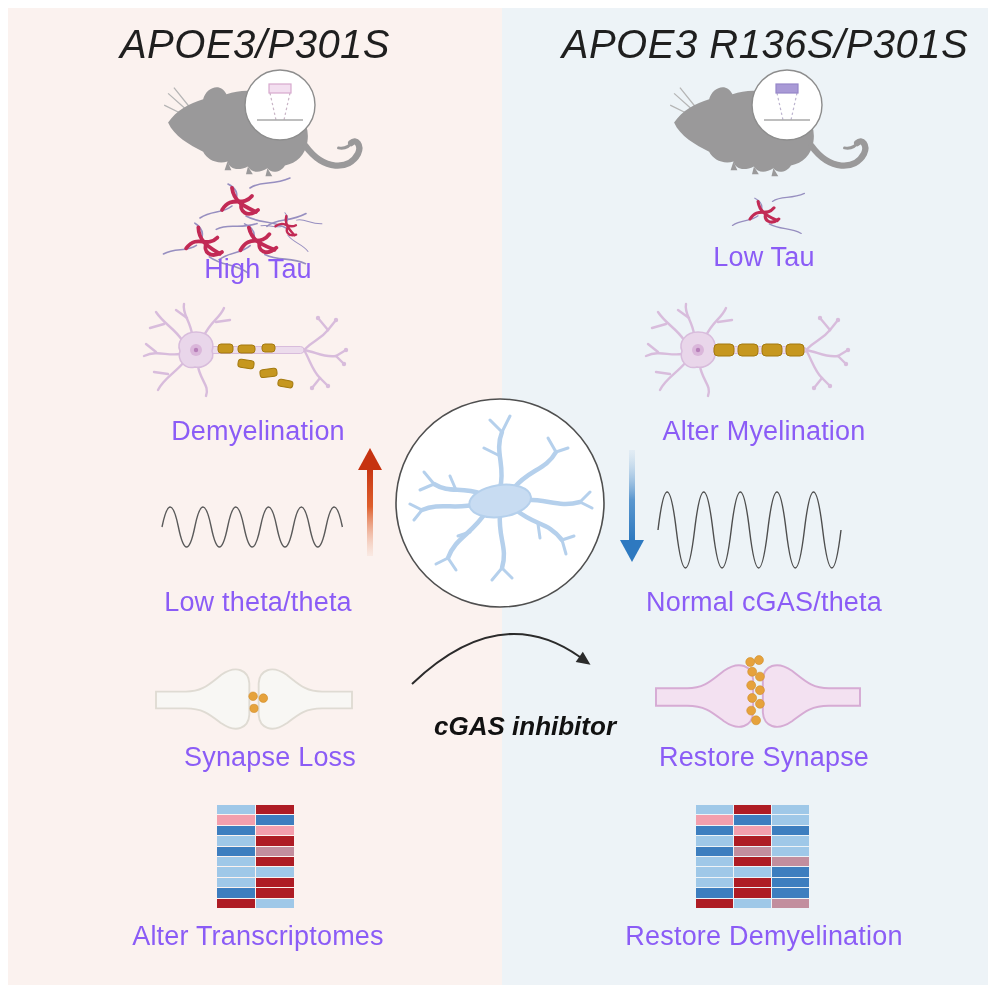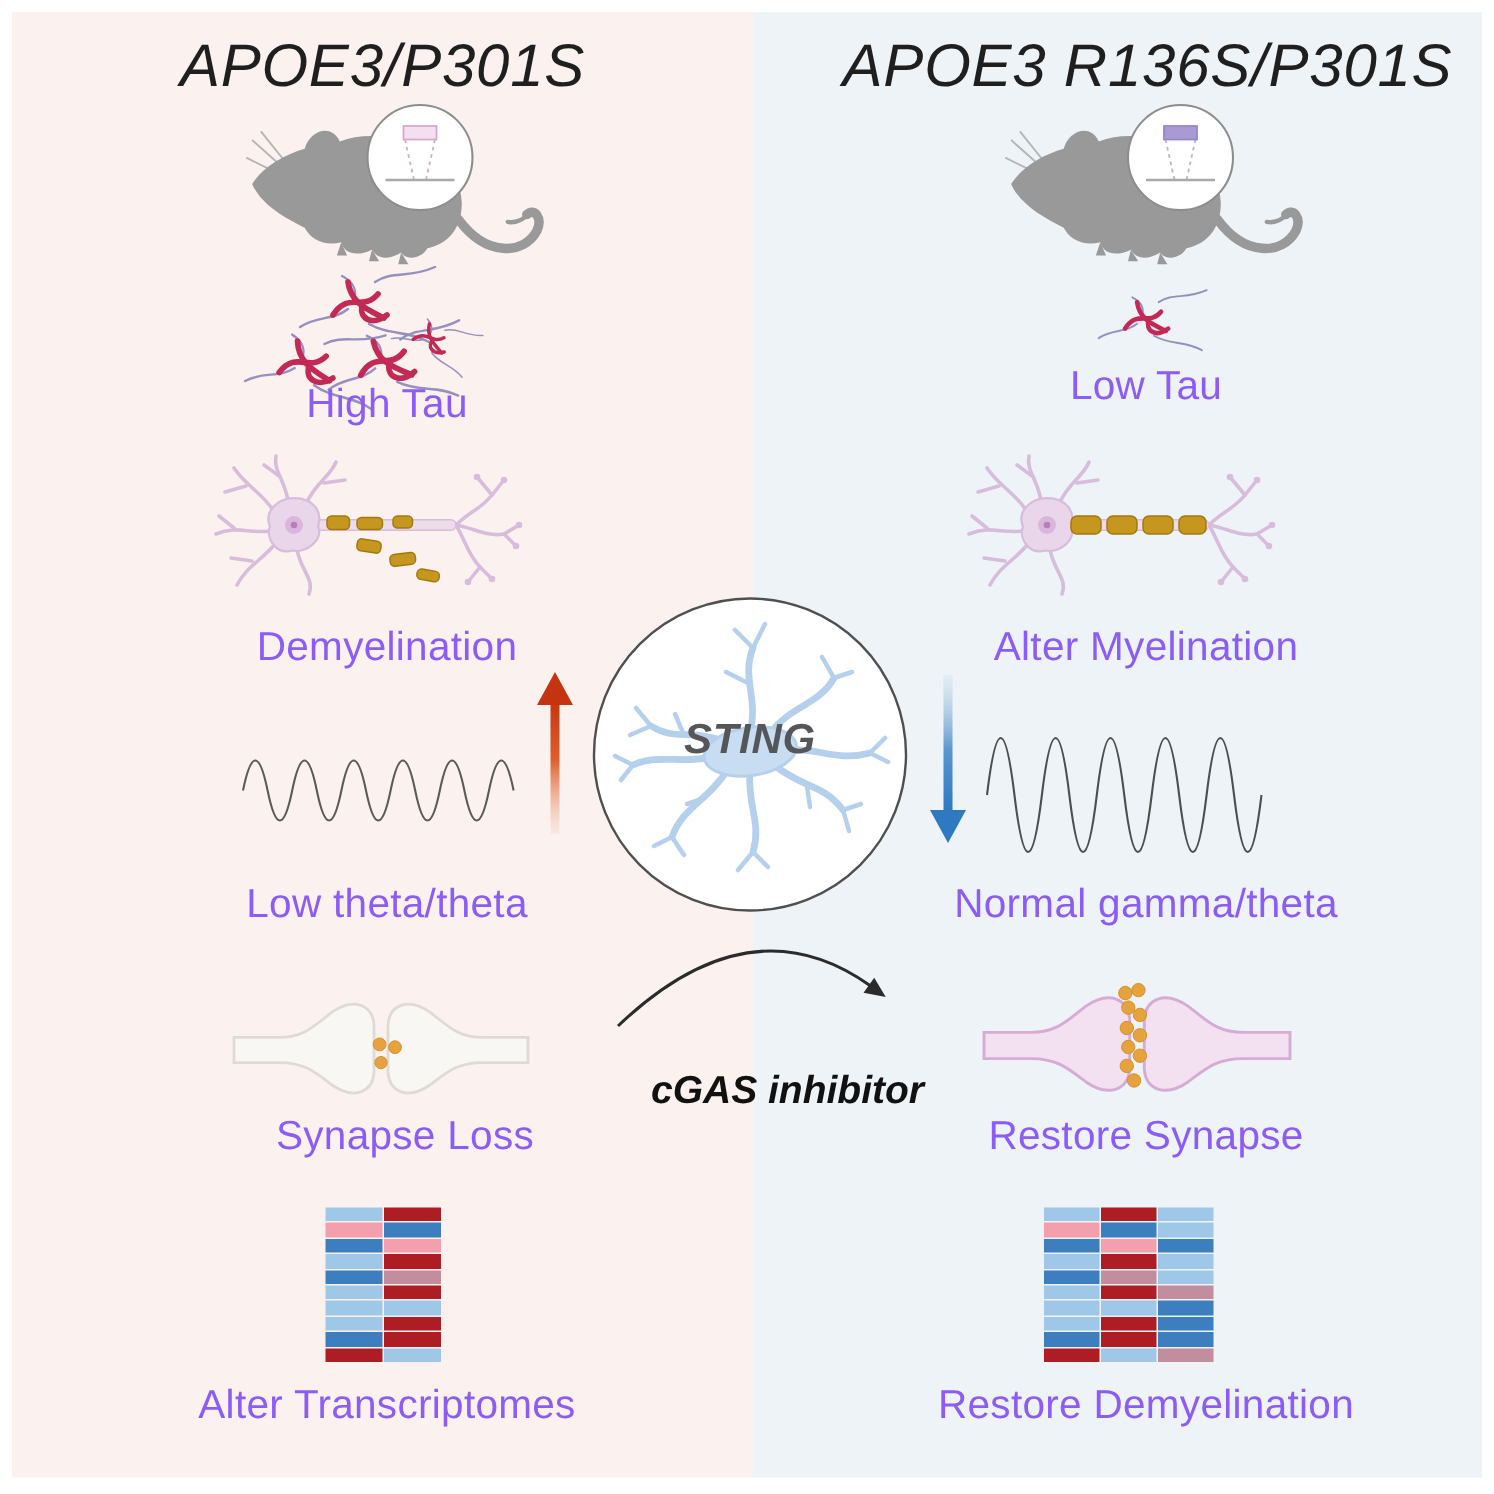--- a/index.html
+++ b/index.html
@@ -187,21 +187,21 @@
 </svg>
 
 <svg style="left:162px;top:497px;" width="182" height="60" viewBox="0 0 182 60">
   <path d="M0,30 q8.2,-40 16.4,0 q8.2,40 16.4,0 q8.2,-40 16.4,0 q8.2,40 16.4,0 q8.2,-40 16.4,0 q8.2,40 16.4,0 q8.2,-40 16.4,0 q8.2,40 16.4,0 q8.2,-40 16.4,0 q8.2,40 16.4,0 q8.2,-40 16.4,0" fill="none" stroke="#5a5a5a" stroke-width="1.4"></path>
 </svg>
 <svg style="left:658px;top:488px;" width="184" height="84" viewBox="0 0 184 84">
   <path d="M0,42 q9.15,-76 18.3,0 q9.15,76 18.3,0 q9.15,-76 18.3,0 q9.15,76 18.3,0 q9.15,-76 18.3,0 q9.15,76 18.3,0 q9.15,-76 18.3,0 q9.15,76 18.3,0 q9.15,-76 18.3,0 q9.15,76 18.3,0" fill="none" stroke="#4e4e4e" stroke-width="1.4"></path>
 </svg>
 
 <div class="label" style="left:28px;top:587px;width:460px;">Low theta/theta</div>
-<div class="label" style="left:534px;top:587px;width:460px;">Normal gamma/theta</div>
+<div class="label" style="left:534px;top:587px;width:460px;">Normal cGAS/theta</div>
 
 <svg style="left:385px;top:388px;" width="230" height="230" viewBox="0 0 230 230">
   <circle cx="115" cy="115" r="104" fill="#ffffff" stroke="#4f4f4f" stroke-width="1.6"></circle>
   <g transform="translate(115,112)">
     <g stroke="#b5d0ec" fill="none" stroke-linecap="round" stroke-width="4.5">
       <path d="M0,-12 C6,-34 -6,-48 2,-68"></path>
       <path d="M-18,-6 C-40,-14 -50,-6 -66,-16"></path>
       <path d="M-22,4 C-45,10 -60,2 -78,10"></path>
       <path d="M-14,12 C-28,34 -45,38 -52,58"></path>
       <path d="M0,14 C-2,38 8,48 2,68"></path>
@@ -216,21 +216,20 @@
       <path d="M-52,58 L-64,64 M-52,58 L-44,70 M-30,32 L-42,36"></path>
       <path d="M2,68 L-8,80 M2,68 L12,78"></path>
       <path d="M62,40 L74,36 M62,40 L66,54 M38,24 L40,38"></path>
       <path d="M80,2 L92,8 M80,2 L90,-8"></path>
       <path d="M56,-48 L68,-52 M56,-48 L48,-62"></path>
     </g>
     <ellipse cx="0" cy="1" rx="31" ry="16" fill="#c8dcf2" stroke="#b5d0ec" stroke-width="2" transform="rotate(-8)"></ellipse>
   </g>
 </svg>
 <div class="hub-text">
-  <div>STING</div>
 </div>
 
 <svg style="left:402px;top:596px;" width="200" height="110" viewBox="0 0 200 110">
   <path d="M10,88 Q98,4 178,61" fill="none" stroke="#2b2b2b" stroke-width="2"></path>
   <polygon points="188.5,68.7 173.7,65.9 180.8,55.8" fill="#2b2b2b"></polygon>
 </svg>
 <div class="inhibitor-label">cGAS inhibitor</div>
 
 <svg style="left:156px;top:655px;" width="196" height="90" viewBox="0 0 210 96">
   <path class="syn-pale" d="M0,39 L32,39 C50,39 57,31 70,21 C86,10 99,16 100,30 L100,64 C99,78 86,84 70,73 C57,63 50,57 32,57 L0,57 Z"></path>

